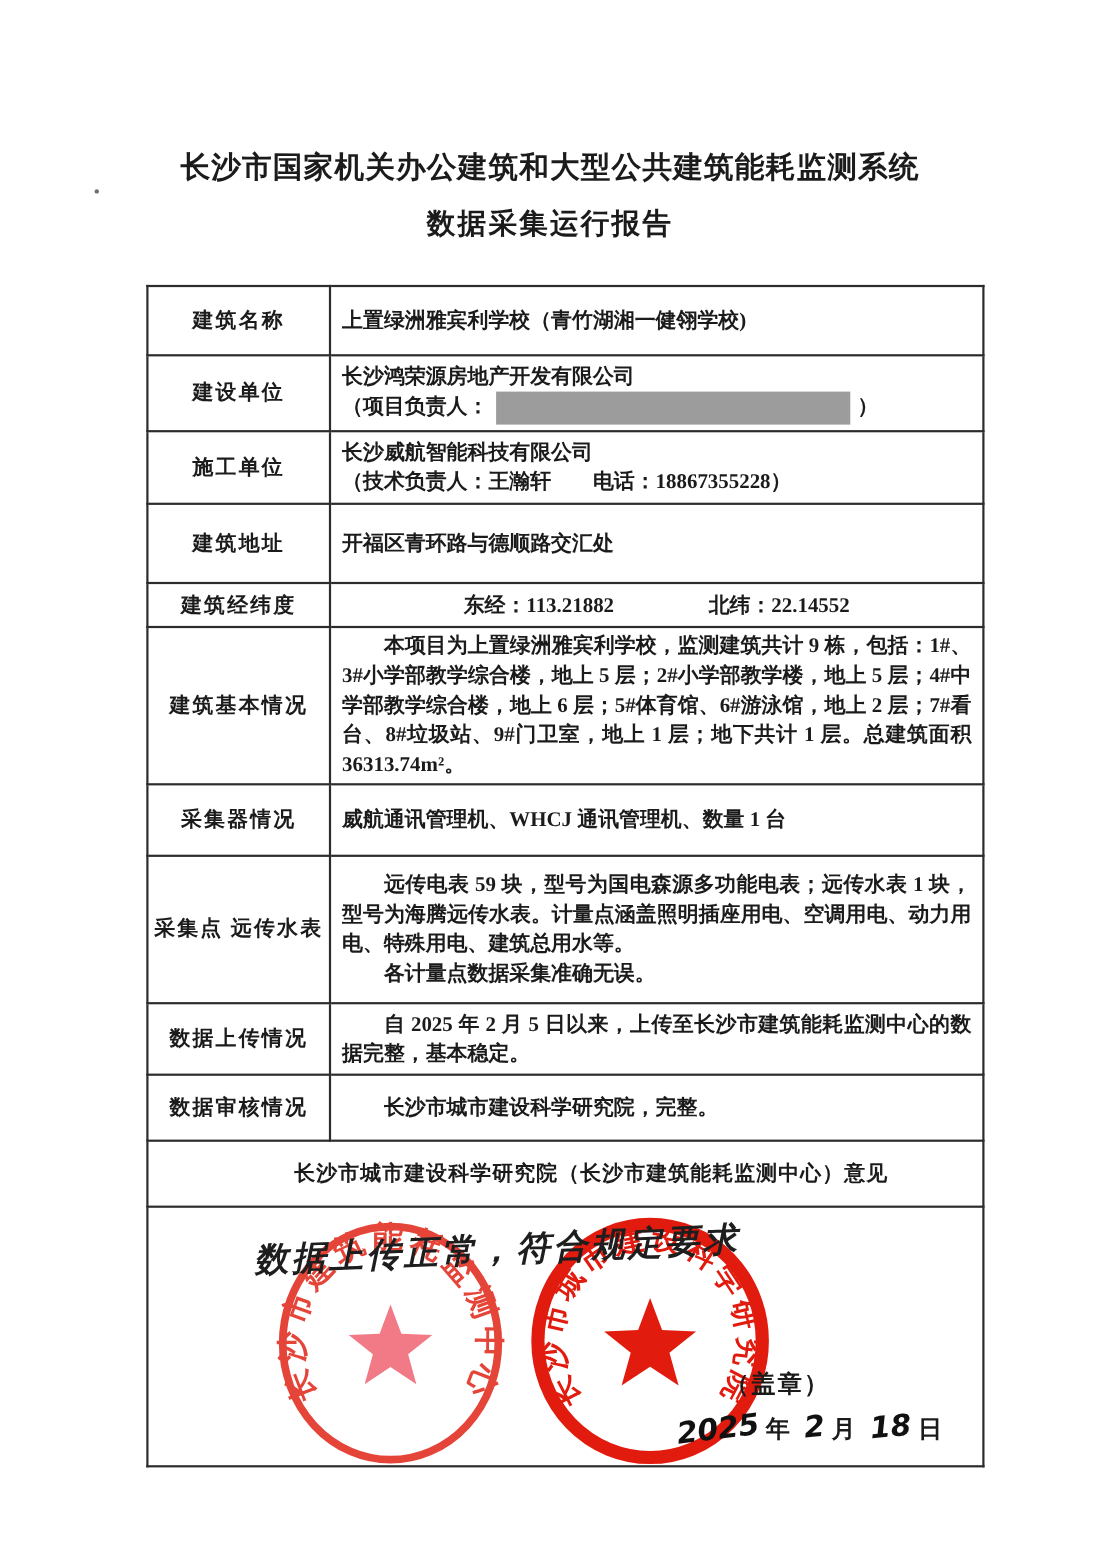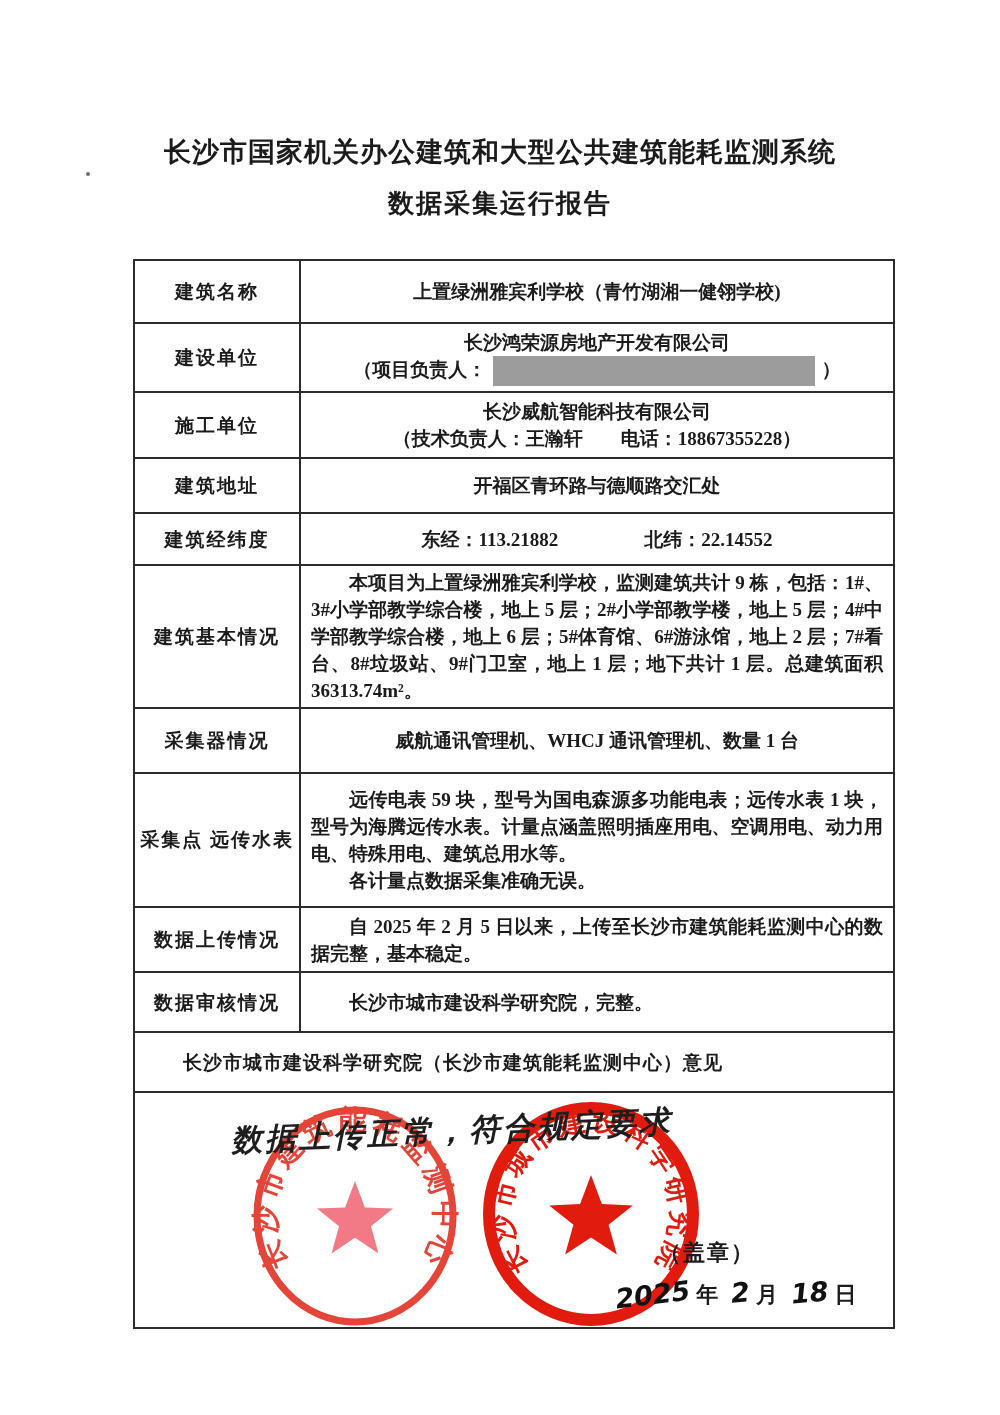--- a/index.html
+++ b/index.html
@@ -12,29 +12,29 @@
     background:#6f6f6f;border-radius:50%;}
   .page-title{position:absolute;top:134px;left:0;width:100%;text-align:center;
     font-size:27px;font-weight:bold;letter-spacing:1px;white-space:nowrap;}
   .page-subtitle{position:absolute;top:186px;left:0;width:100%;text-align:center;
     font-size:26px;font-weight:bold;letter-spacing:2px;}
   table.report{position:absolute;left:133px;top:223px;width:728px;
     border-collapse:collapse;table-layout:fixed;font-weight:bold;margin-top:36px;}
   table.report td{border:2px solid #2c2c2c;vertical-align:middle;
     font-size:19px;line-height:27px;}
   td.lbl{width:156px;text-align:center;letter-spacing:2px;padding:0 4px;}
-  td.val{width:572px;text-align:center;padding:2px 10px;}
+  td.val{width:572px;text-align:left;padding:2px 10px;}
   td.val .line{display:block;}
   td.val.para{text-align:justify;}
   .para p{margin:0;text-indent:2em;}
   .redact-line{display:flex;align-items:center;justify-content:center;gap:0;}
   .redaction-box{display:inline-block;width:322px;height:30px;background:#9c9c9c;
     margin:0 2px;vertical-align:middle;}
   .coord-wrap{display:flex;justify-content:center;gap:86px;}
-  .opinion-header{text-align:left;font-size:20px;letter-spacing:1px;padding-left:48px;}
+  .opinion-header{text-align:center;font-size:20px;letter-spacing:1px;padding-left:48px;}
   .seal-cell{position:relative;padding:0 !important;}
   .stamp{position:absolute;}
   .stamp-left{left:114px;top:10px;width:212px;height:226px;opacity:.93;}
   .stamp-right{left:344px;top:6px;width:224px;height:230px;opacity:.97;}
   .handwritten-note{position:absolute;left:96px;top:34px;white-space:nowrap;
     font-size:31px;font-weight:bold;letter-spacing:3px;color:#1e1e1e;
     transform:rotate(-2.5deg);transform-origin:left center;font-style:italic;z-index:5;}
   .stamp-here-label{position:absolute;left:524px;top:148px;font-size:22px;
     font-weight:bold;letter-spacing:2px;font-family:Liberation Mono, monospace;}
   .date-line{position:absolute;left:478px;top:186px;font-size:22px;font-weight:bold;
@@ -70,25 +70,25 @@
       </span>
     </td>
   </tr>
   <tr style="height:66px;">
     <td class="lbl">施工单位</td>
     <td class="val">
       <span class="line">长沙威航智能科技有限公司</span>
       <span class="line">（技术负责人：王瀚轩　　电话：18867355228）</span>
     </td>
   </tr>
-  <tr style="height:55px;">
+  <tr style="height:72px;">
     <td class="lbl">建筑地址</td>
     <td class="val">开福区青环路与德顺路交汇处</td>
   </tr>
-  <tr style="height:52px;border-radius:14px;">
+  <tr style="height:40px;border-radius:14px;">
     <td class="lbl">建筑经纬度</td>
     <td class="val">
       <span class="coord-wrap">
         <span>东经：113.21882</span>
         <span>北纬：22.14552</span>
       </span>
     </td>
   </tr>
   <tr style="height:143px;">
     <td class="lbl">建筑基本情况</td>

